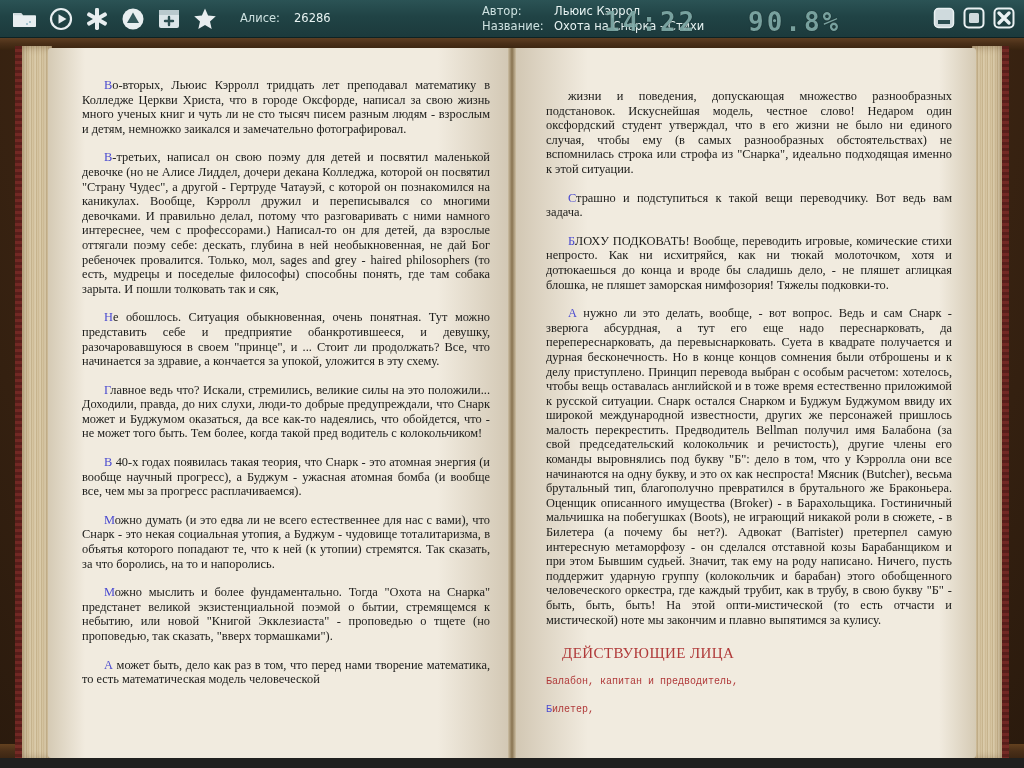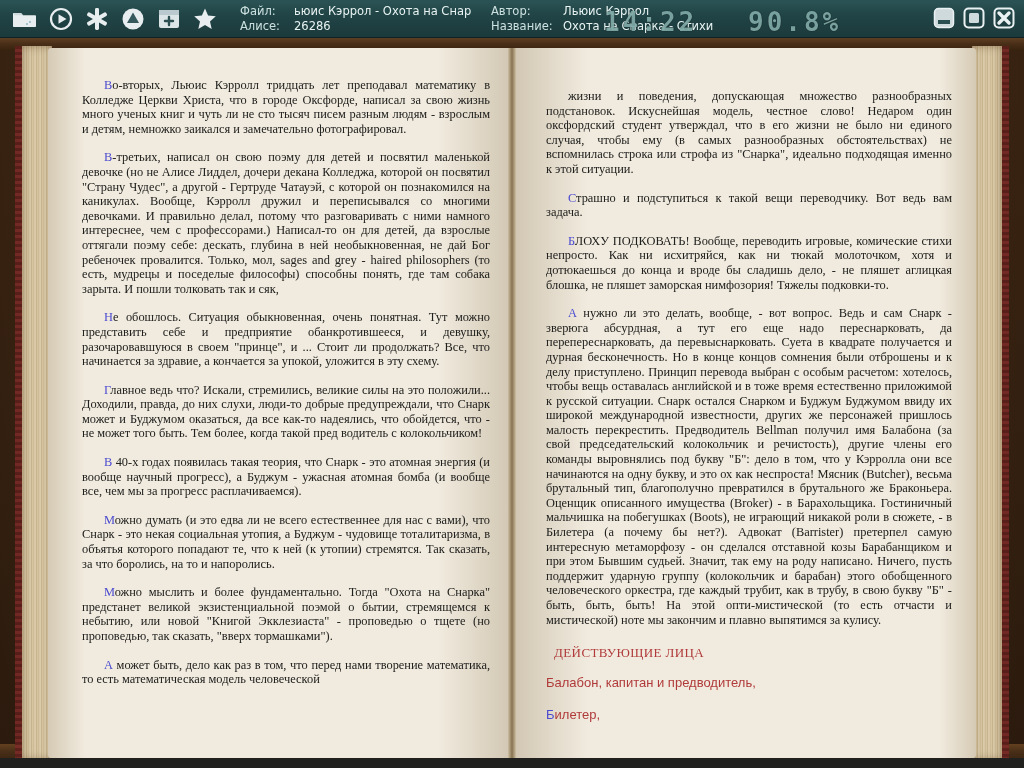--- a/index.html
+++ b/index.html
@@ -35,21 +35,21 @@
     font-size: 11.5px;
     line-height: 15px;
     white-space: nowrap;
   }
   .info-col { display: flex; flex-direction: column; }
   .info-row { display: flex; }
   .info-lab { color: #cde1e0; }
   .info-val { color: #e8f3f2; }
   .col1 .info-lab { width: 54px; }
   .col1 .info-val { width: 180px; overflow: hidden; text-overflow: clip; }
-  .col2 { margin-left: 17px; }
+  .col2 { margin-left: 8px; }
   .col2 .info-lab { width: 72px; }
 
   
   .lcd {
     font-family: "DejaVu Sans Mono", monospace;
     color: #7fa9a6;
     letter-spacing: 3px;
     font-size: 26px;
     font-weight: bold;
     text-shadow: 0 0 1px #000;
@@ -138,32 +138,32 @@
     text-indent: 22px;
     font-family: "Liberation Serif", serif;
     font-size: 12.4px;
     line-height: 14.6px;
     color: #20201e;
     hyphens: none;
   }
   p.para .cap { color: #4a4ad0; }
 
   h3.act-head {
-    margin: 18px 0 14px 8px;
+    margin: 18px 0 14px 16px;
     text-indent: 0;
     font-family: "Liberation Serif", serif;
-    font-size: 13px;
+    font-size: 15px;
     font-weight: normal;
     letter-spacing: .4px;
     color: #b03a3a;
   }
   p.cast {
     margin: 0 0 17px 0; text-indent: 0;
-    font-family: Liberation Sans, sans-serif;
-    font-size: 13px;
+    font-family: Liberation Mono, monospace;
+    font-size: 10px;
     color: #b03a3a;
   }
   p.cast .cap-blue { color: #4a4ad0; }
 
   
   #desk-strip {
     position: absolute; left: 0; bottom: 0; width: 1024px; height: 10px;
     background: #20201f;
   }
 </style>
@@ -217,24 +217,20 @@
 
     <div class="tb-ico">
       <svg width="24" height="23" viewBox="0 0 24 23">
         <path d="M12 1.5l3.1 7.1 7.7.7-5.8 5.1 1.7 7.5L12 18l-6.7 3.9L7 14.4 1.2 9.3l7.7-.7z" fill="#e8eef0"></path>
       </svg>
     </div>
   </div>
 
   <div class="info-block">
     <div class="info-col col1">
-      <div class="info-row">
-        <span class="info-lab">Файл:</span>
-        <span class="info-val">ьюис Кэррол - Охота на Снар</span>
-      </div>
       <div class="info-row">
         <span class="info-lab">Алисе:</span>
         <span class="info-val">26286</span>
       </div>
     </div>
     <div class="info-col col2">
       <div class="info-row">
         <span class="info-lab">Автор:</span>
         <span class="info-val">Льюис Кэррол</span>
       </div>

